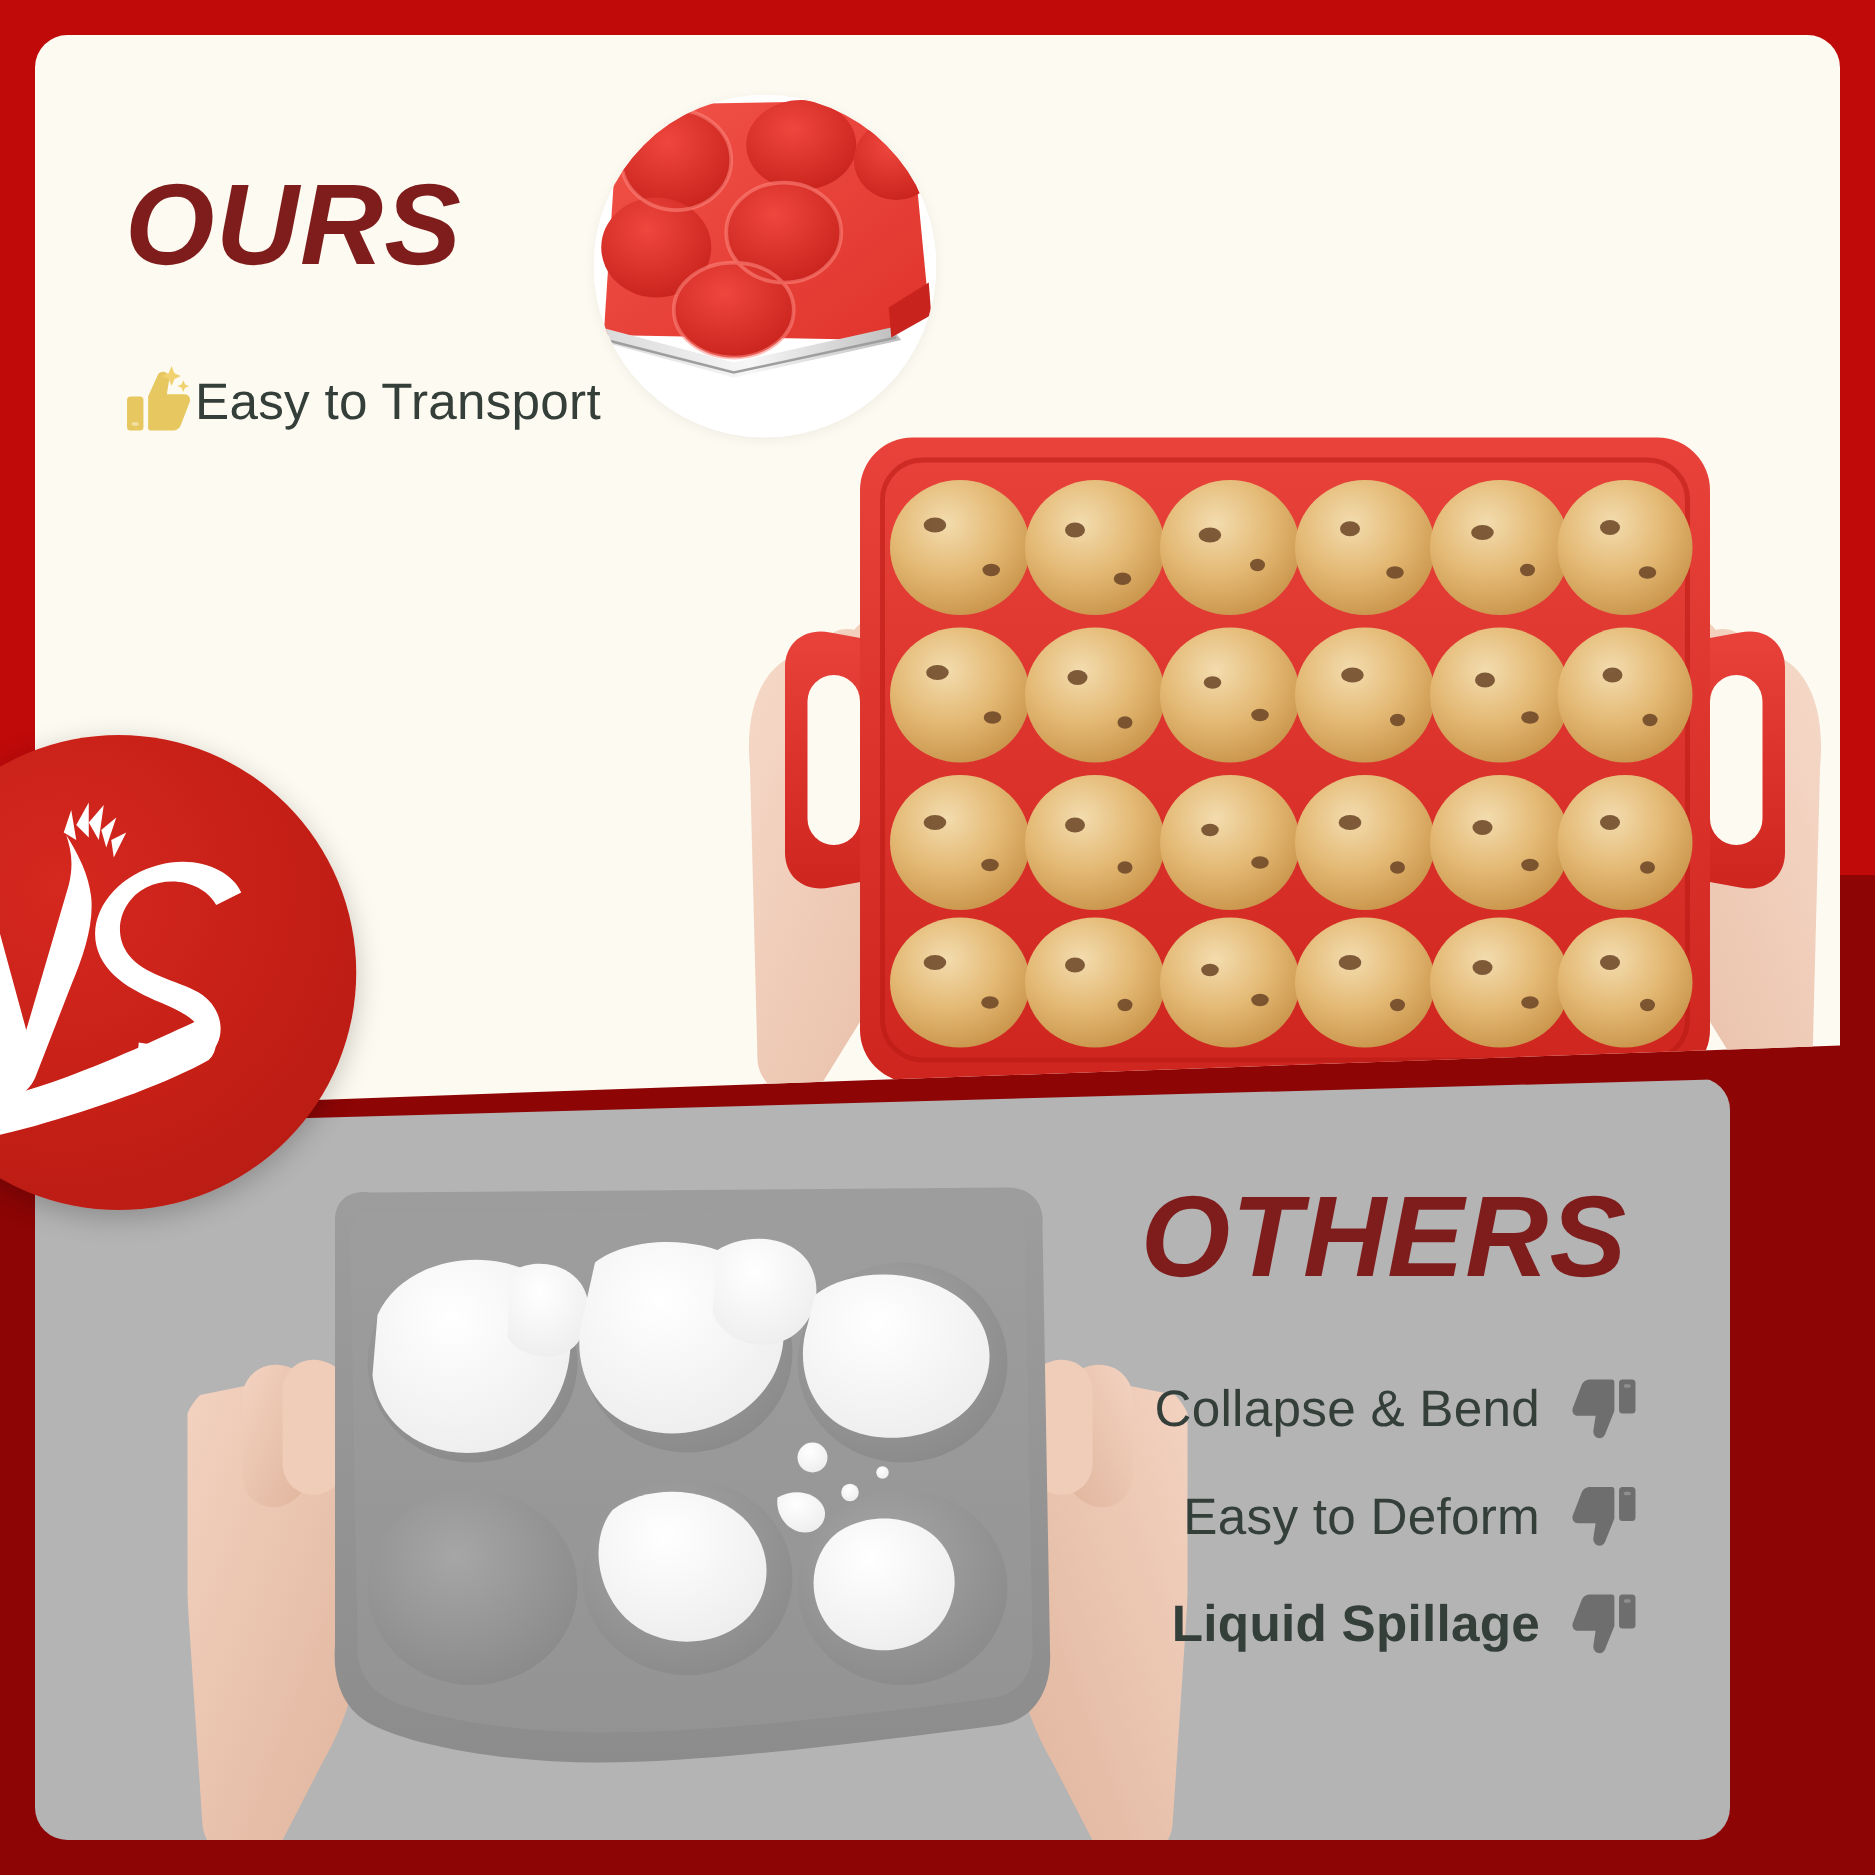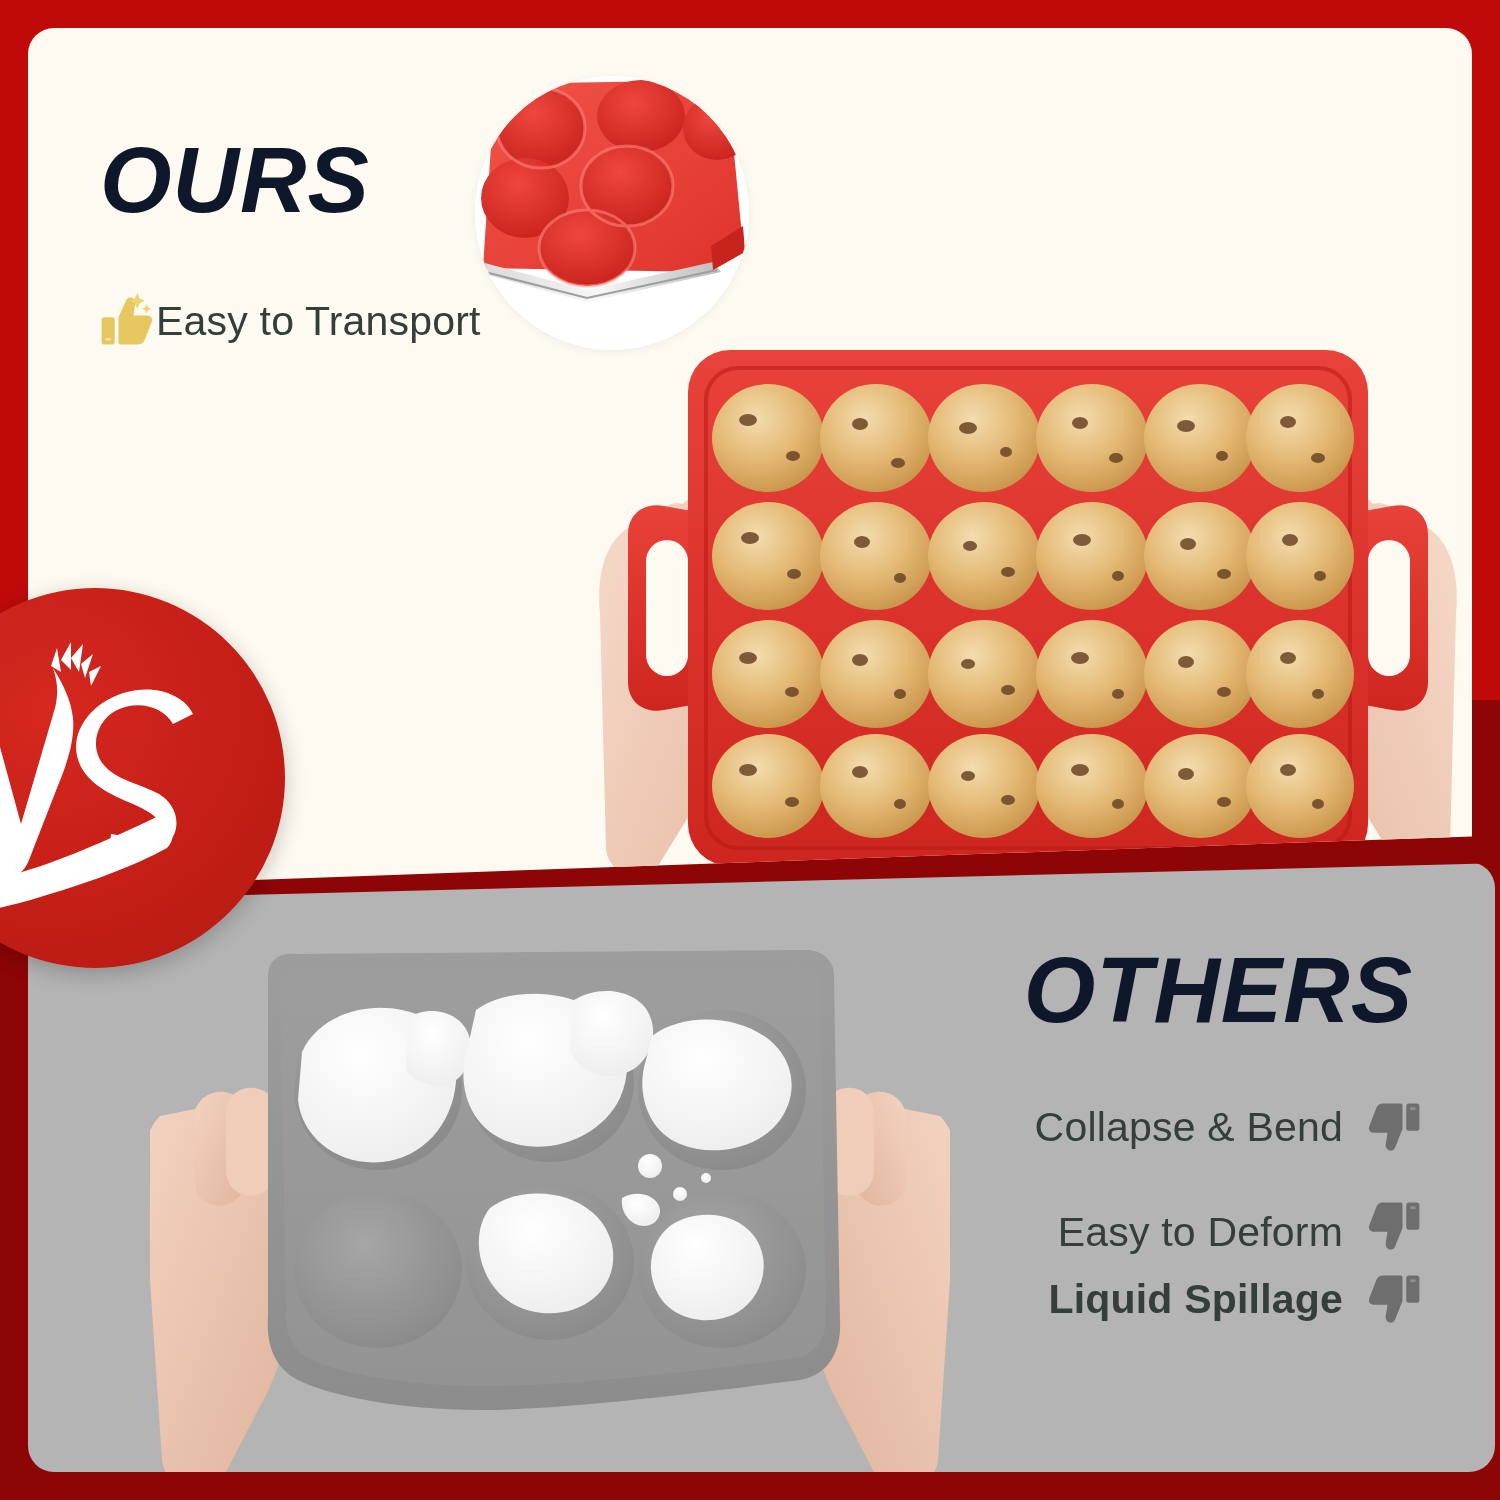--- a/index.html
+++ b/index.html
@@ -21,33 +21,33 @@
     position:absolute;left:28px;top:28px;width:1444px;height:860px;
     background:#fdfaf1;
     border-radius:26px;
     -webkit-clip-path:polygon(0 0,100% 0,100% 94.0%,0 100%);
     clip-path:polygon(0 0,100% 0,100% 94.0%,0 100%);
     overflow:hidden;
   }
 
   
   .panel-others{
-    position:absolute;left:28px;top:862px;width:1467px;height:610px;
+    position:absolute;left:28px;top:862px;width:1356px;height:610px;
     background:#b4b4b4;
     border-radius:26px;
     -webkit-clip-path:polygon(0 6.3%,100% 0.2%,100% 100%,0 100%);
     clip-path:polygon(0 6.3%,100% 0.2%,100% 100%,0 100%);
     overflow:hidden;
   }
 
   
   .heading{
     position:absolute;
     font-weight:700;font-style:italic;
-    color:#0f172a;
+    color:#7f1d1d;
     letter-spacing:1px;
     line-height:1;
     white-space:nowrap;
   }
 
   
   .feat-list{position:absolute;}
 
   .feat-row{display:flex;align-items:center;height:86px;}
 
@@ -395,21 +395,21 @@
             <g fill="#6e6e6e">
               <path d="M40 34 L32 54 C30 59 22 58 22 51 L24 38 L9 38 C5 38 3 34 5 30 L12 12
                        C13 9 16 7 19 7 L38 7 C39 7 40 8 40 9 Z"></path>
               <rect x="44" y="7" width="14" height="29" rx="3"></rect>
               <rect x="48" y="11" width="6" height="3" rx="1.5" fill="#8f8f8f"></rect>
             </g>
           </svg>
         </span>
       </div>
 
-      <div class="feat-row" style="justify-content:flex-end;align-items:flex-end;">
+      <div class="feat-row" style="justify-content:flex-end;">
         <span class="feat-label" style="margin-right:22px;">Easy to Deform</span>
         <span class="icon-thumb">
           <svg class="icon-thumb" viewBox="0 0 64 64">
             <g fill="#6e6e6e">
               <path d="M40 34 L32 54 C30 59 22 58 22 51 L24 38 L9 38 C5 38 3 34 5 30 L12 12
                        C13 9 16 7 19 7 L38 7 C39 7 40 8 40 9 Z"></path>
               <rect x="44" y="7" width="14" height="29" rx="3"></rect>
               <rect x="48" y="11" width="6" height="3" rx="1.5" fill="#8f8f8f"></rect>
             </g>
           </svg>

